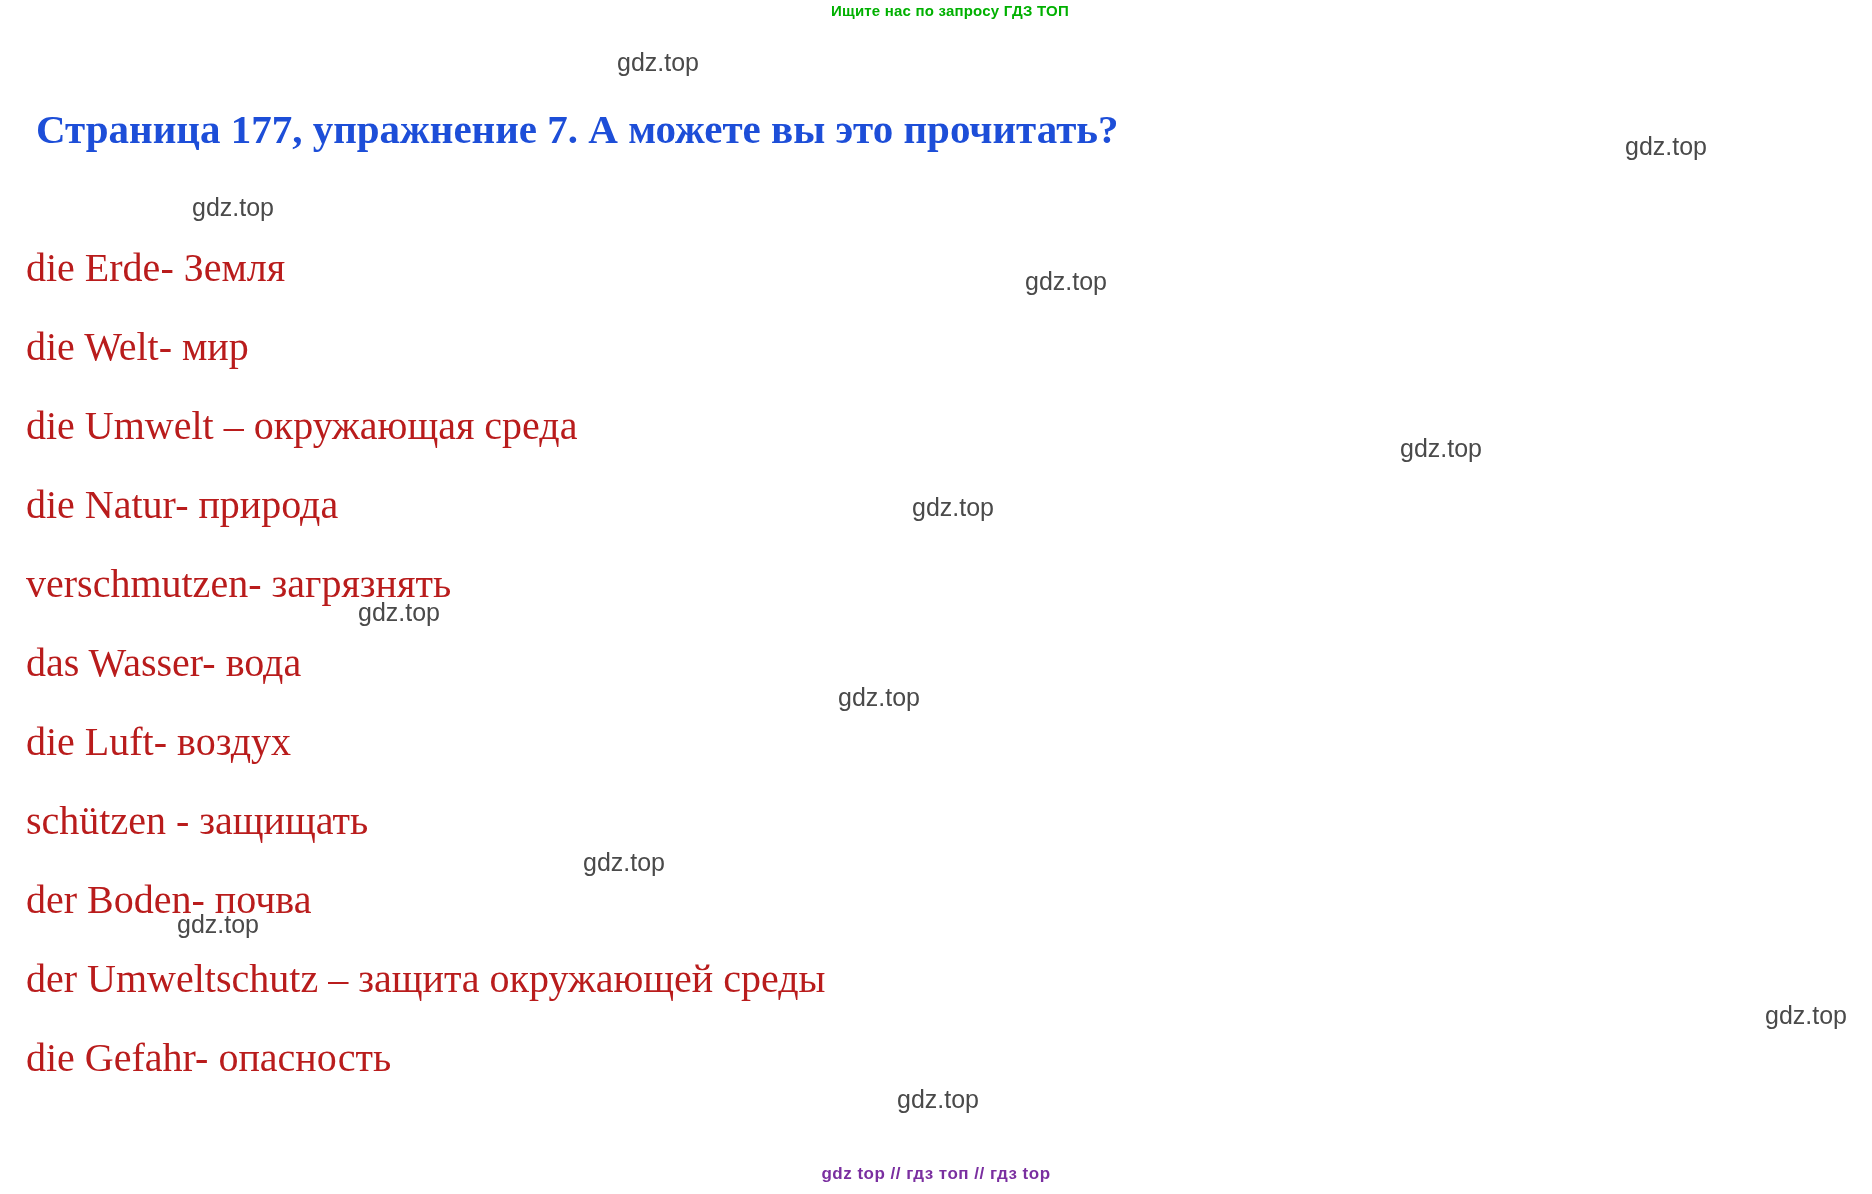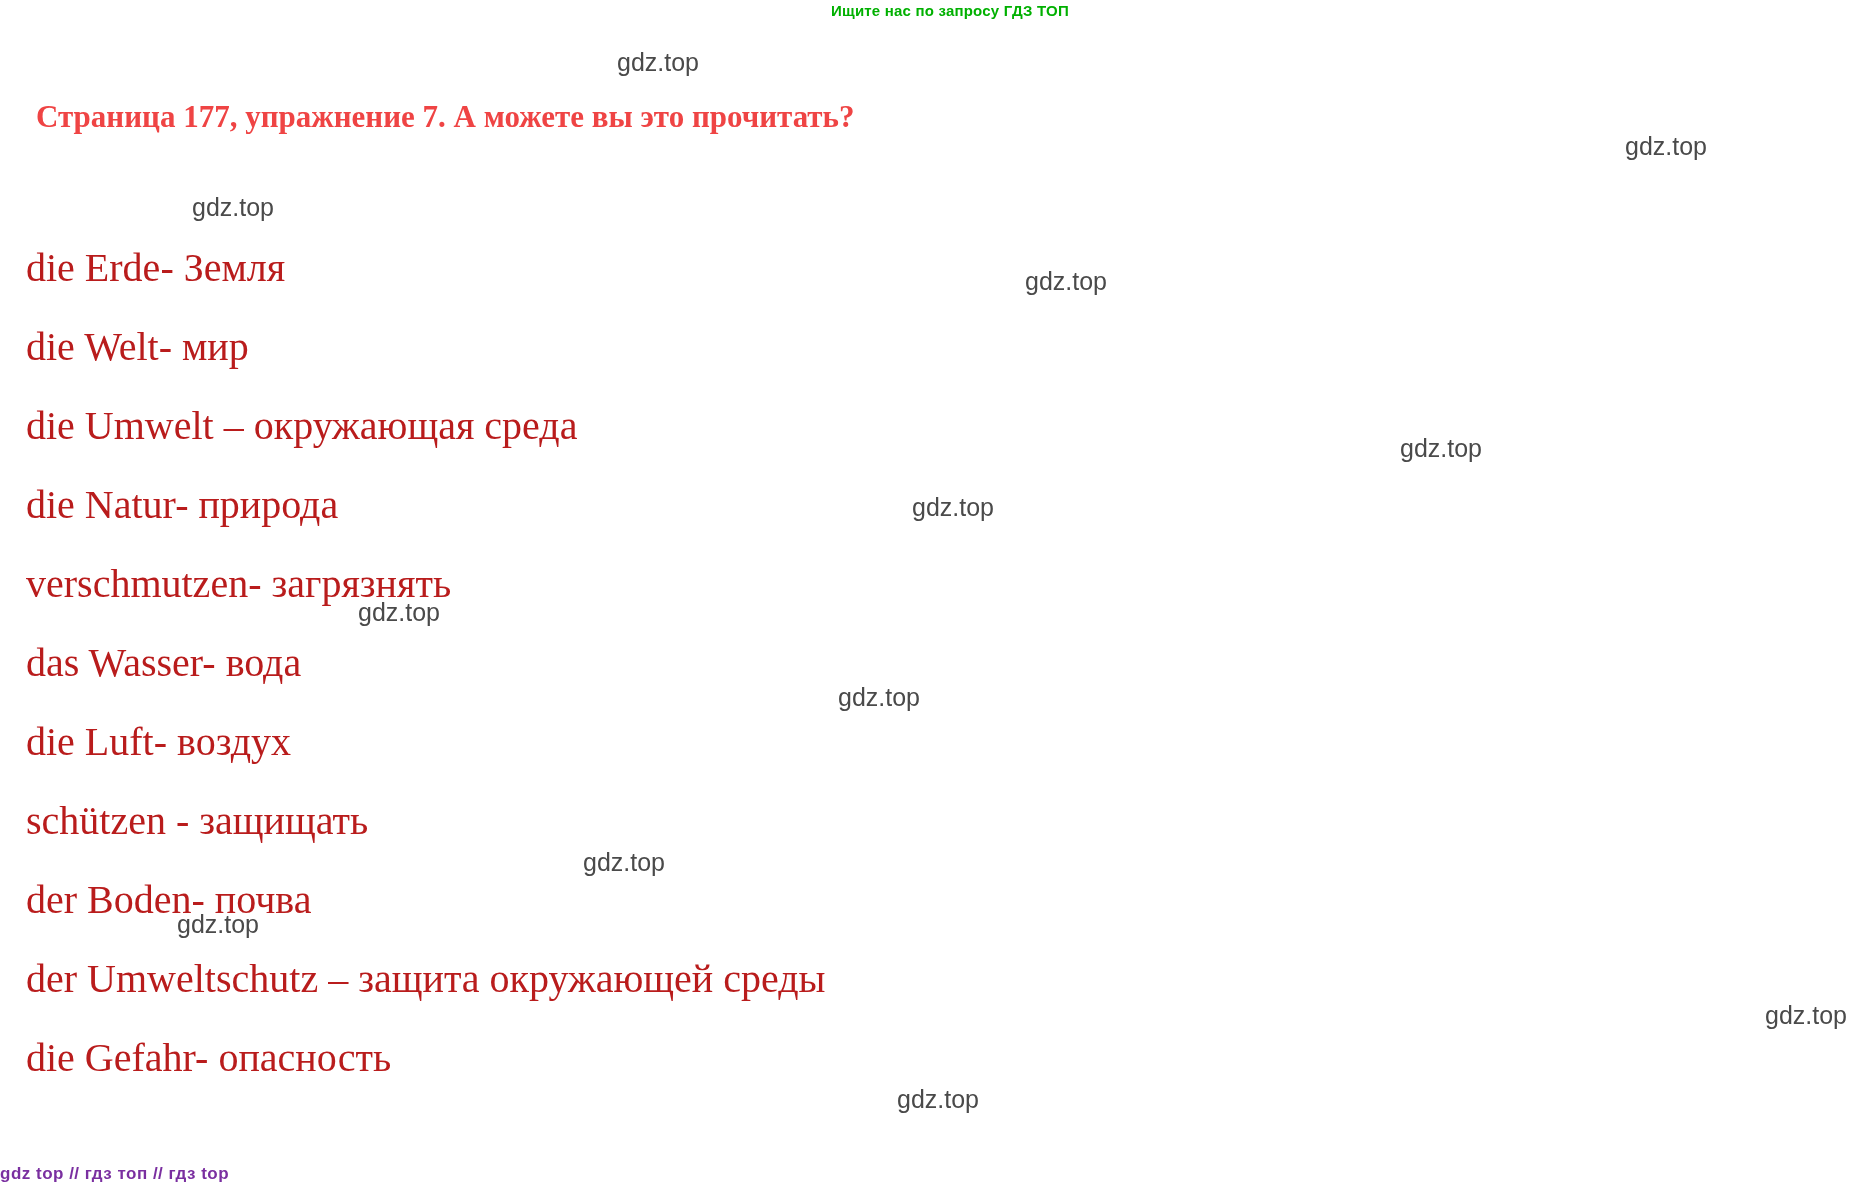--- a/index.html
+++ b/index.html
@@ -29,22 +29,22 @@
     letter-spacing: 0.2px;
   }
 
   
   #page-title {
     position: absolute;
     top: 78px;
     left: 36px;
     font-family: "Liberation Serif", serif;
     font-weight: bold;
-    font-size: 31px;
-    color: #ef4444;
+    font-size: 41px;
+    color: #1d4ed8;
     white-space: nowrap;
   }
 
   
   #vocab-list {
     position: absolute;
     top: 228px;
     left: 26px;
     width: 1300px;
   }
@@ -65,20 +65,21 @@
     white-space: nowrap;
     pointer-events: none;
   }
 
   
   #footer-line {
     position: absolute;
     bottom: 10px;
     left: 0;
     width: 100%;
+    text-align: center;
     font-family: "Liberation Sans", sans-serif;
     font-size: 17px;
     font-weight: bold;
     color: #7a2fa0;
     letter-spacing: 0.5px;
   }
 </style>
 </head>
 <body>
 

